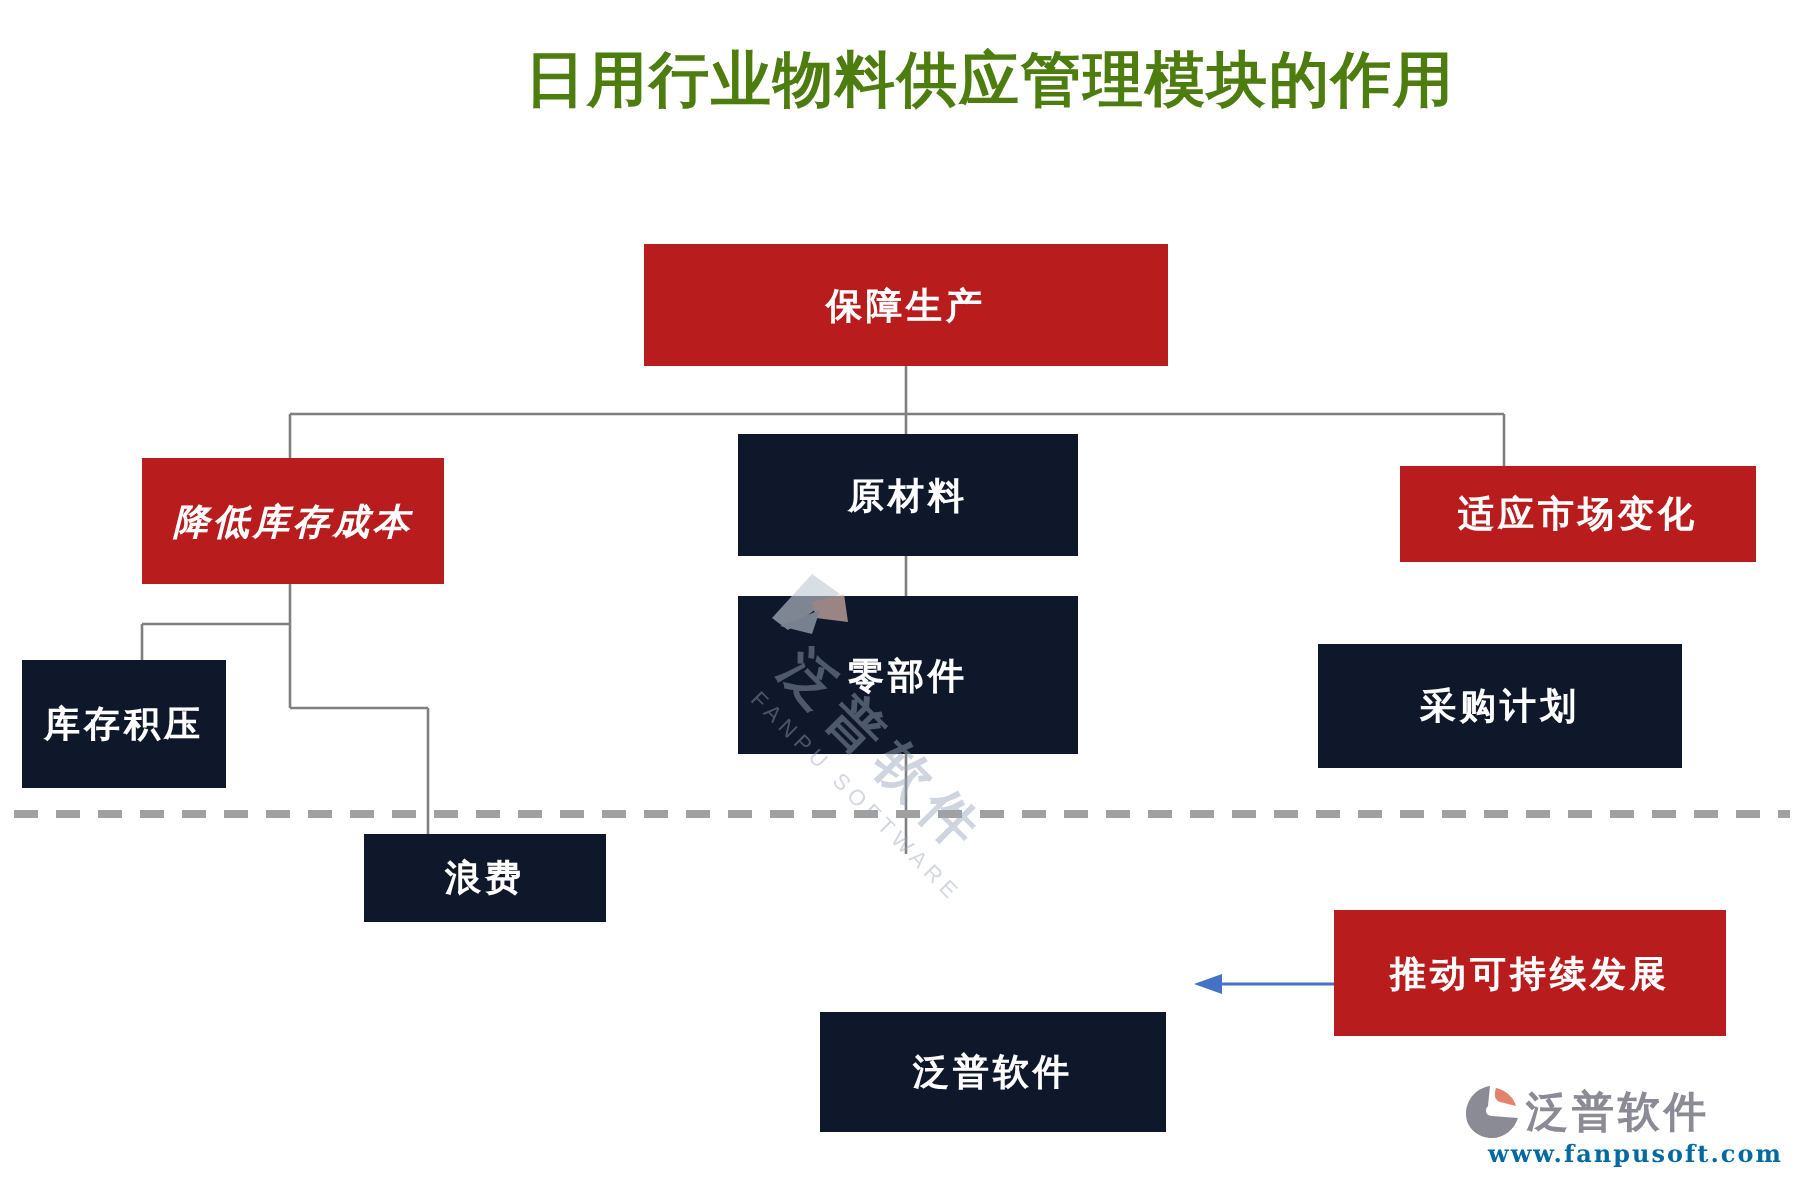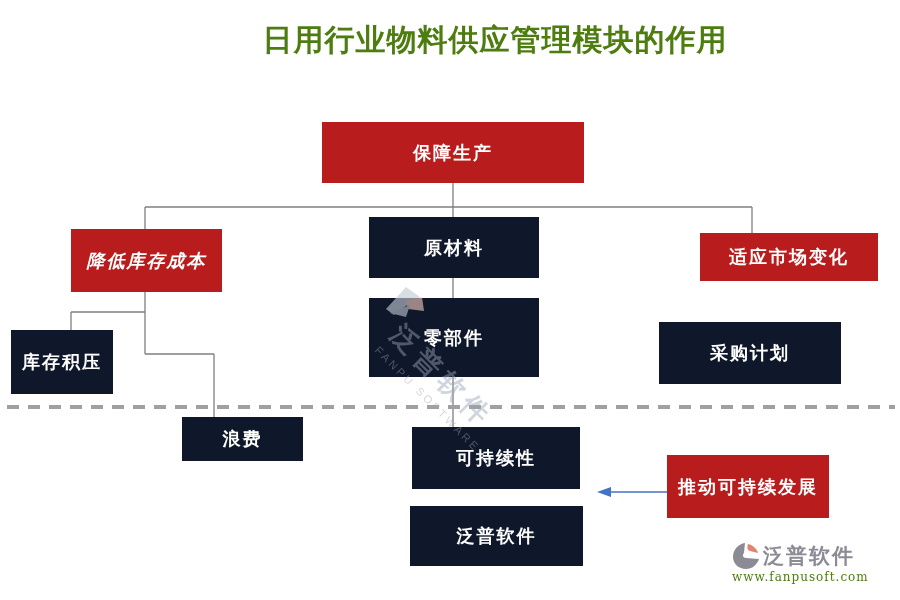--- a/index.html
+++ b/index.html
@@ -34,22 +34,22 @@
   .logo{
     position:absolute;right:18px;bottom:14px;z-index:4;width:150px;height:44px;
   }
   .logo-row{display:flex;align-items:center;}
   .logo-name{
     font-size:21px;font-weight:bold;color:#8b8b95;letter-spacing:2px;
     margin-left:3px;white-space:nowrap;
   }
   .logo-url{
     font-family:"DejaVu Serif","Liberation Serif",serif;
-    font-size:12px;font-weight:normal;color:#4d7c0f;letter-spacing:1px;
-    margin-top:0px;margin-left:0;white-space:nowrap;
+    font-size:12px;font-weight:bold;color:#0369a1;letter-spacing:1px;
+    margin-top:0px;margin-left:12px;white-space:nowrap;
   }
 </style>
 </head>
 <body>
 
 <div id="stage">
 
   <div class="title">日用行业物料供应管理模块的作用</div>
 
   <svg class="wires" width="900" height="600" viewBox="0 0 900 600">
@@ -82,23 +82,22 @@
   <div class="node blue" style="left:700px;top:233px;width:178px;height:48px;">适应市场变化</div>
 
   <div class="node gray" style="left:11px;top:330px;width:102px;height:64px;">库存积压</div>
 
   <div class="node gray" style="left:369px;top:298px;width:170px;height:79px;">零部件</div>
 
   <div class="node gray" style="left:659px;top:322px;width:182px;height:62px;text-align:center;">采购计划</div>
 
   <div class="node gray" style="left:154px;top:417px;width:121px;height:44px;margin-left:28px;">浪费</div>
 
-  <div class="node gray" style="left:412px;top:427px;width:168px;height:62px;">可持续性</div>
 
-  <div class="node blue" style="left:667px;top:455px;width:162px;height:63px;">推动可持续发展</div>
+  <div class="node blue" style="left:667px;top:455px;width:196px;height:63px;">推动可持续发展</div>
 
   <div class="node gray" style="left:410px;top:506px;width:173px;height:60px;">泛普软件</div>
 
   <div class="watermark">
     <svg width="52" height="44" viewBox="0 0 52 44">
       <path d="M6 26 L26 4 L40 14 L30 20 L14 32 Z" fill="#c2cbd6"></path>
       <path d="M26 18 L42 14 L44 28 L28 26 Z" fill="#f0c9bc"></path>
       <path d="M10 30 L30 22 L26 34 Z" fill="#b9c3cf"></path>
     </svg>
     <div class="wm-rot">

